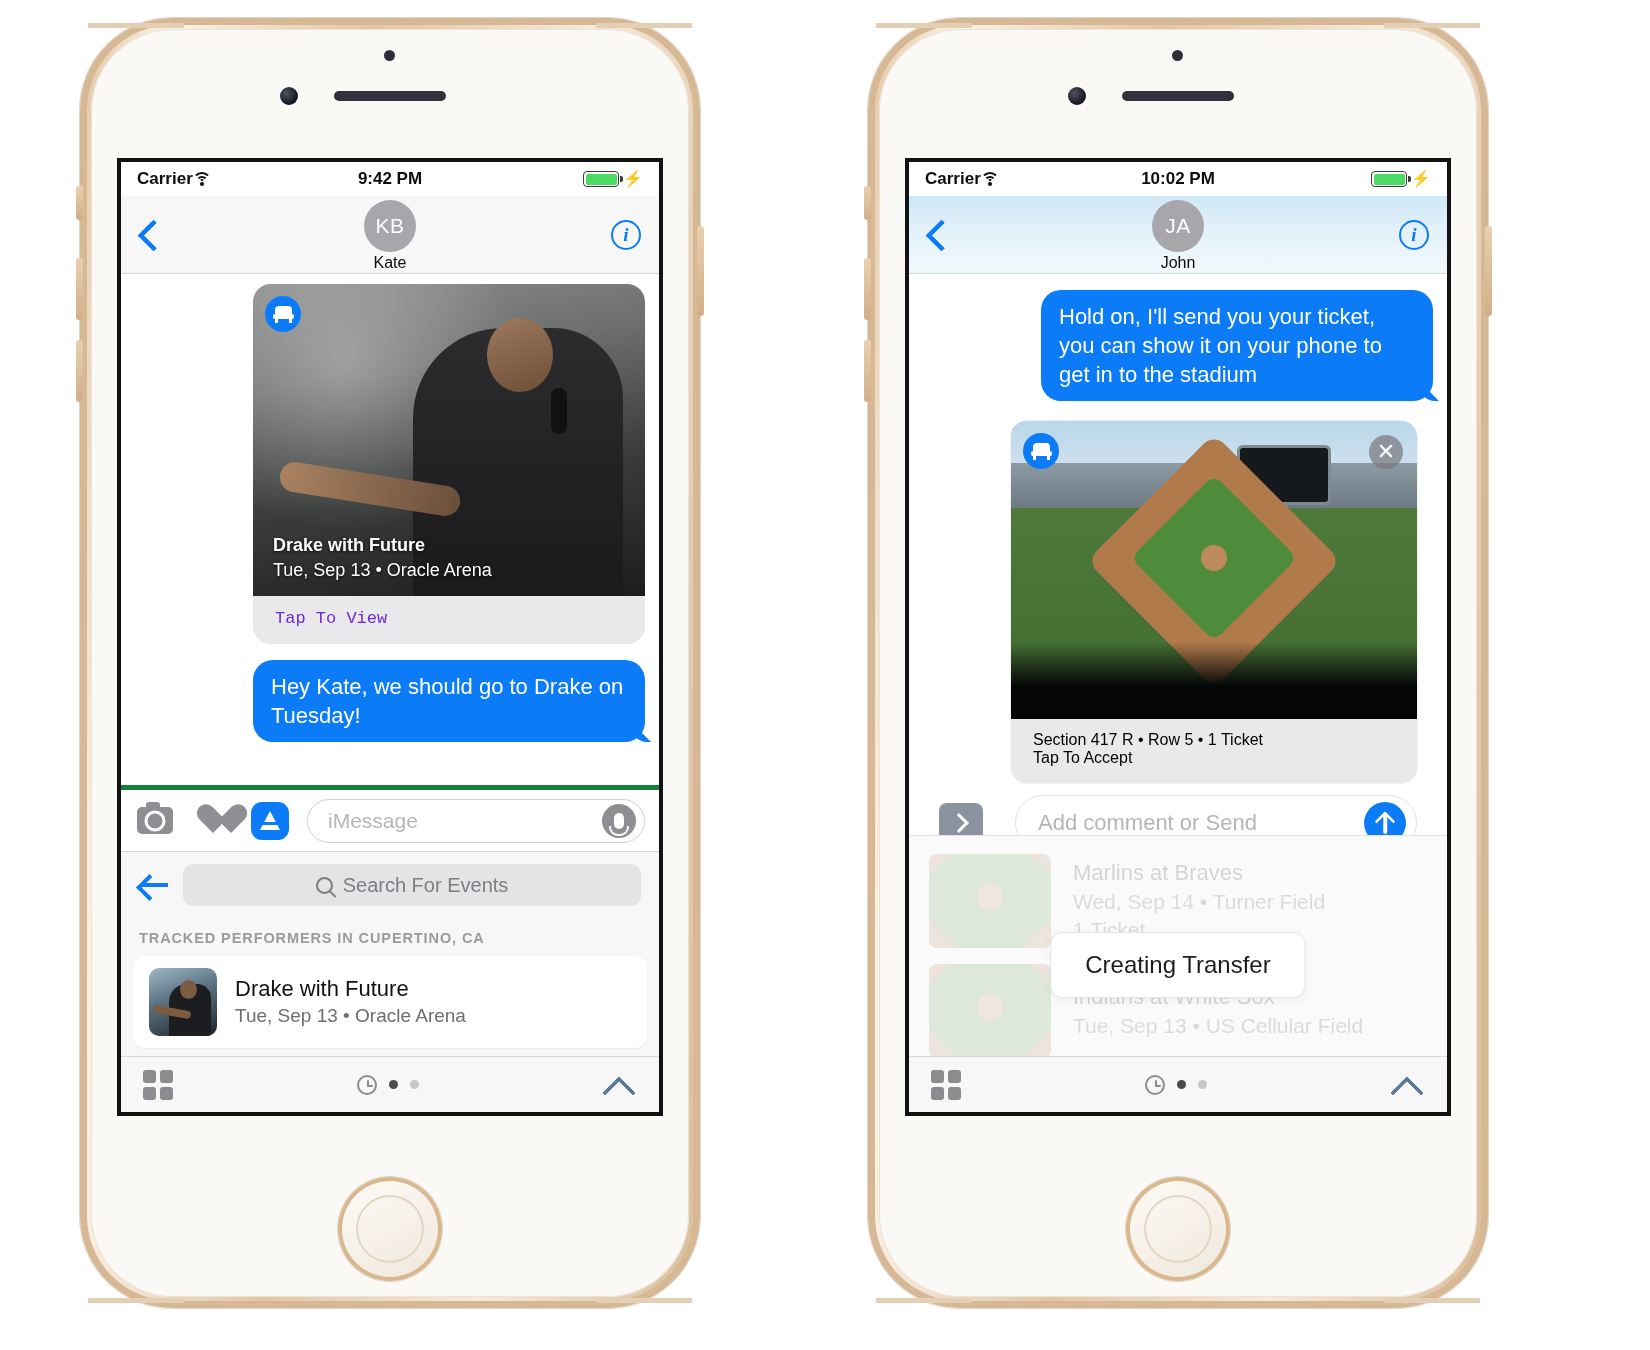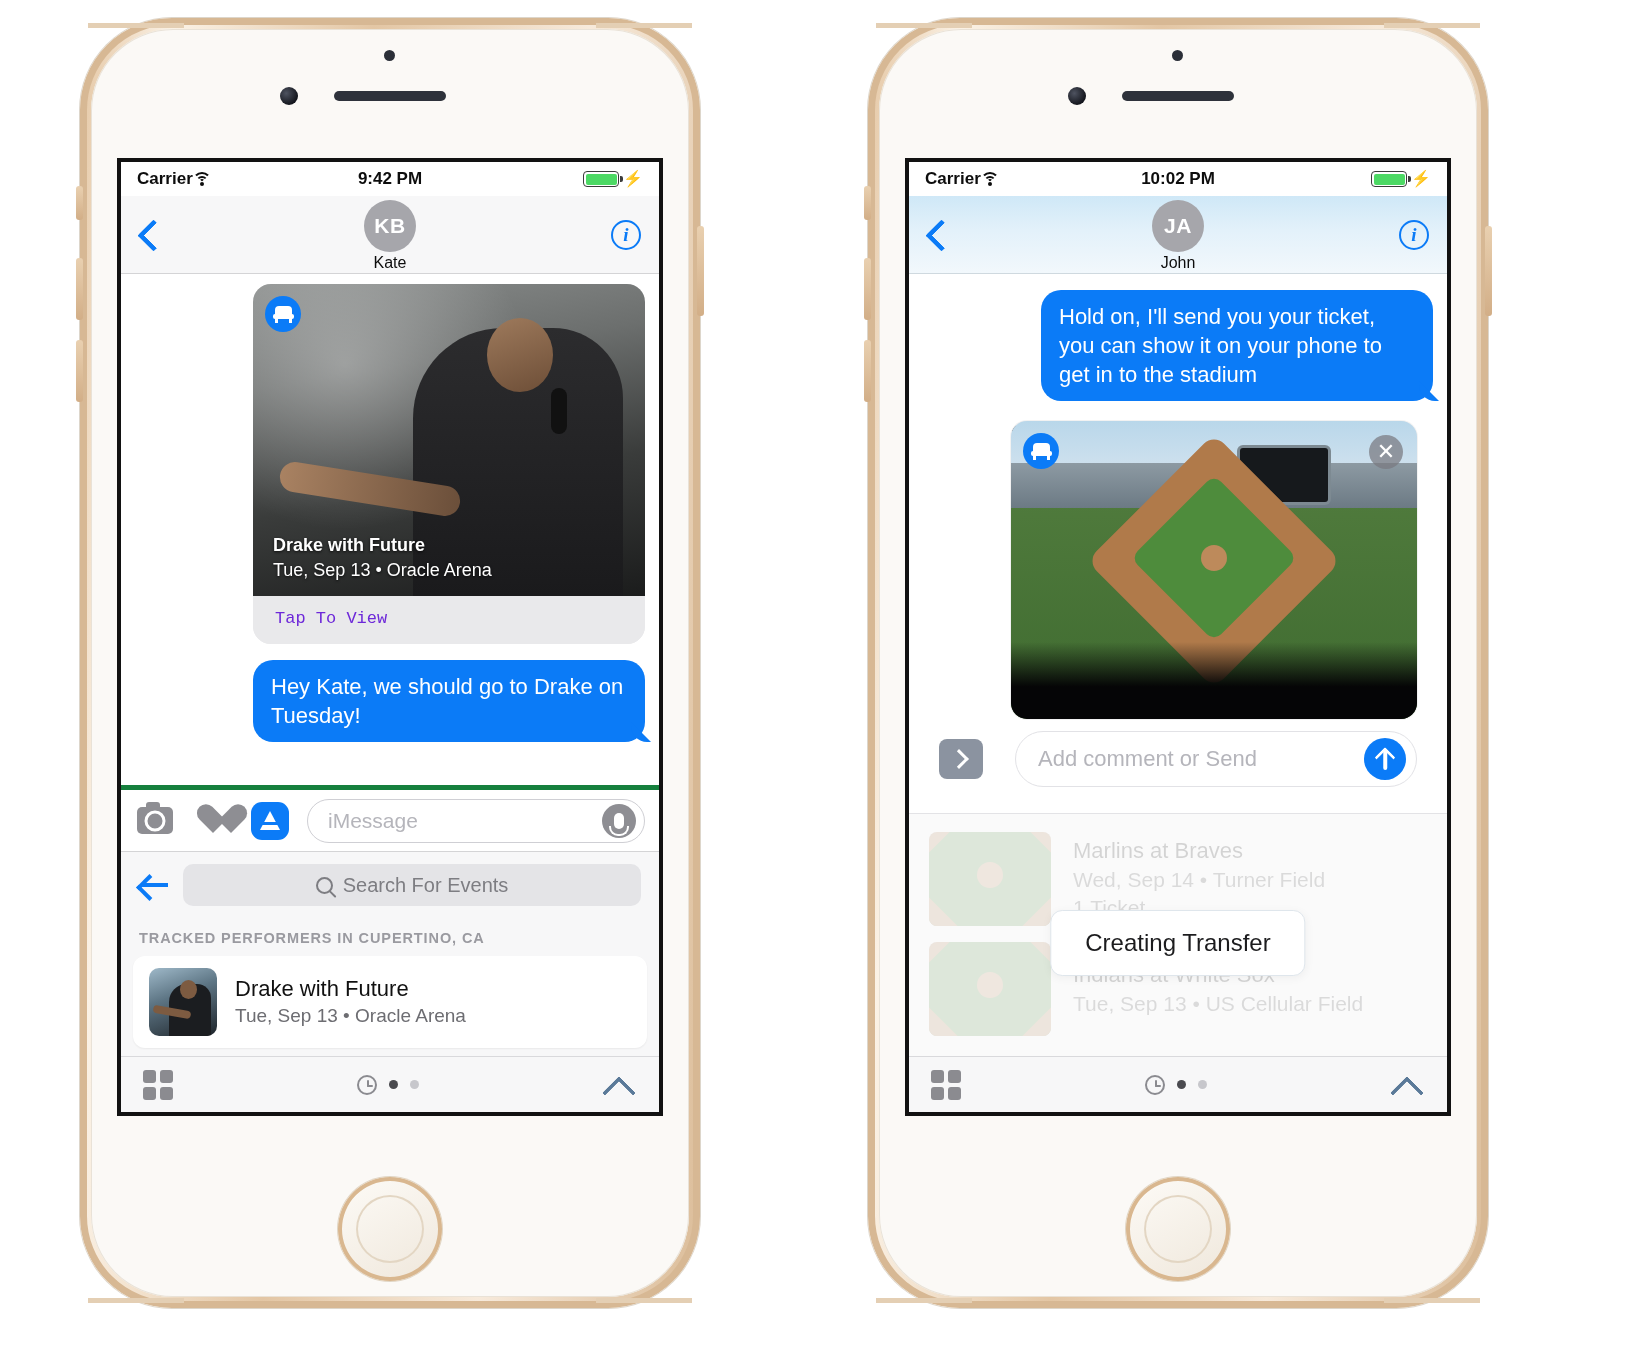--- a/index.html
+++ b/index.html
@@ -126,21 +126,21 @@
   }
   .nav-center {
     position: absolute; left: 0; right: 0; top: 4px;
     display: flex; flex-direction: column; align-items: center; gap: 2px;
     pointer-events: none;
   }
   .avatar {
     width: 52px; height: 52px; border-radius: 50%;
     background: #a6a6ab; color: #ffffff;
     display: flex; align-items: center; justify-content: center;
-    font-size: 21px; font-weight: 700; letter-spacing: .5px;
+    font-size: 21px; font-weight: 400; letter-spacing: .5px;
   }
   .nav-name { font-size: 16px; color: #0d0d0d; }
   .info-btn {
     margin-left: auto; width: 30px; height: 30px; border-radius: 50%;
     border: 2px solid #0b7bf7; color: #0b7bf7;
     display: flex; align-items: center; justify-content: center;
     font-size: 19px; font-style: italic; font-family: "Liberation Serif", serif; font-weight: 700;
   }
 
   
@@ -600,20 +600,24 @@
               <div class="infield"></div>
               <div class="grass-in"></div>
               <div class="mound"></div>
               <div class="lowdark"></div>
             </div>
             <div class="caption">
               <div class="t1">Marlins at Braves</div>
               <div class="t2">Wed, Sep 14 • Turner Field</div>
             </div>
           </div>
+          <div class="foot">
+            <div class="fb">Section 417 R • Row 5 • 1 Ticket</div>
+            <div class="f1">Tap To Accept</div>
+          </div>
         </div>
 
         <div class="comment-row">
           <div class="expand-btn"></div>
           <div class="comment-input">
             <span class="ph">Add comment or Send</span>
             <span class="sendbtn"></span>
           </div>
         </div>
       </div>

